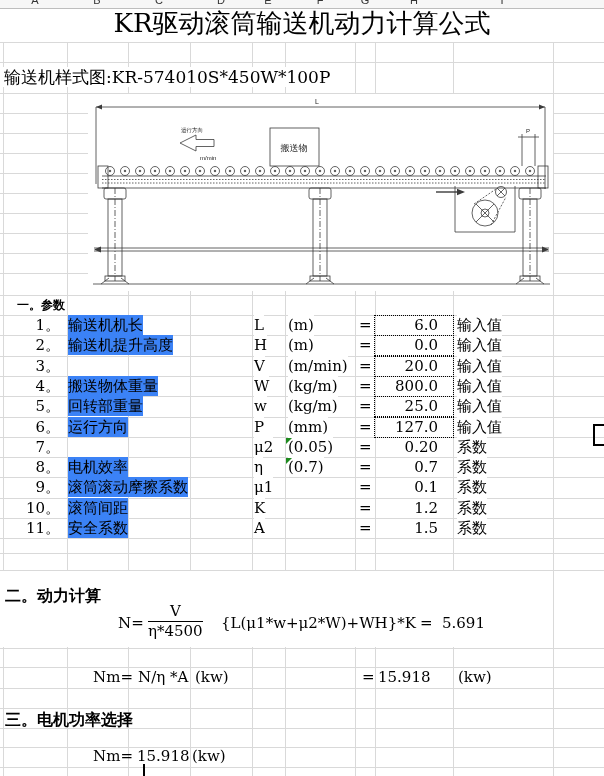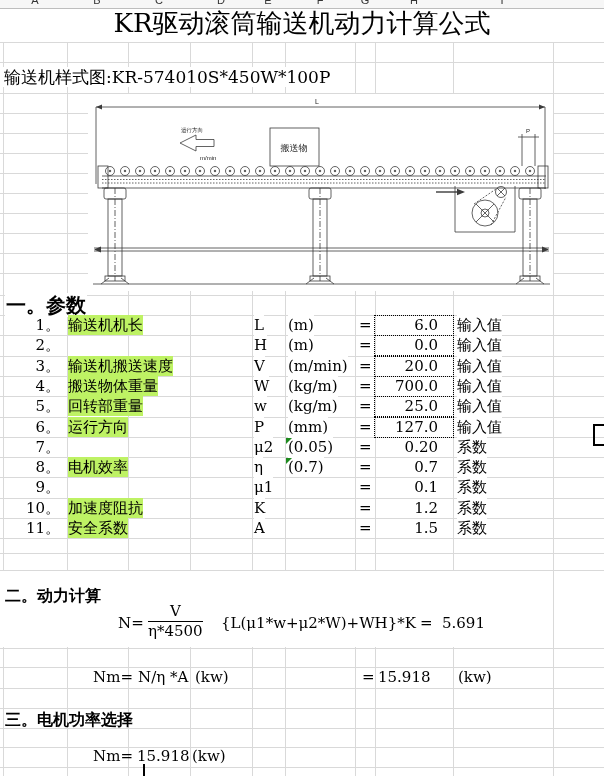--- a/index.html
+++ b/index.html
@@ -17,21 +17,21 @@
   
   #colheads{position:absolute;left:0;top:0;width:604px;height:8px;overflow:hidden;z-index:4;background:#f6f6f6;border-bottom:1px solid #bdbdbd;}
   .colhead{position:absolute;top:-6px;transform:translateX(-50%);font:11px "Liberation Sans",sans-serif;color:#333;}
   
   #title{position:absolute;left:0;top:6px;width:604px;text-align:center;font-size:26px;z-index:3;background:#fff;}
   #styleline{position:absolute;left:3px;top:66px;font-size:17px;z-index:3;}
   
   .prow{position:absolute;left:0;width:604px;height:20px;z-index:3;}
   .prow span{position:absolute;line-height:20px;font-size:15px;white-space:nowrap;}
   .c-no{left:3px;width:57px;text-align:right;}
-  .c-name{left:68px;background:#bef264;}
+  .c-name{left:68px;background:#3b82f6;}
   .c-sym{left:254px;background:#fff;}
   .c-unit{left:288px;background:#fff;}
   .c-eq{left:359px;}
   .c-val{left:364px;width:74px;text-align:right;}
   .c-kind{left:457px;background:#fff;}
   .dotted{position:absolute;left:374px;width:80px;height:21px;border:1px dotted #000;box-sizing:border-box;z-index:2;}
   .notetri{position:absolute;left:286px;width:0;height:0;border-top:6px solid #1d8a1d;border-right:6px solid transparent;z-index:4;}
   
   .frac{position:absolute;z-index:3;text-align:center;font-size:15px;}
   .frac .num{display:block;border-bottom:1px solid #000;padding:0 10px 1px 10px;line-height:17px;}
@@ -239,60 +239,60 @@
 
     <line x1="5" y1="190" x2="462" y2="190"></line>
   </g>
   <text x="229" y="10" font-size="7" text-anchor="middle">L</text>
   <text x="440" y="39" font-size="6" text-anchor="middle">P</text>
   <text x="93" y="38" font-size="5.5">运行方向</text>
   <text x="112" y="66" font-size="6">m/min</text>
   <text x="206" y="57" font-size="9" text-anchor="middle">搬送物</text>
 </svg>
 
-<div class="txt bold" style="left:5px;top:295px;font-size:20px;text-align:center;"><span class="wbg">一。参数</span></div>
+<div class="txt bold" style="left:16px;top:295px;font-size:12px;text-align:center;"><span class="wbg">一。参数</span></div>
 
 <div id="param-rows">
     <div class="dotted" style="top: 315px;"></div>
     <div class="prow" style="top: 315px;">
       <span class="c-no">1。</span>
       <span class="c-name">输送机机长</span>
       <span class="c-sym">L</span>
       <span class="c-unit">(m)</span>
       <span class="c-eq">=</span>
       <span class="c-val">6.0</span>
       <span class="c-kind">输入值</span>
     </div>
     <div class="dotted" style="top: 335px;"></div>
     <div class="prow" style="top: 335px;">
       <span class="c-no">2。</span>
+      <span class="c-name">输送机提升高度</span>
       <span class="c-sym">H</span>
       <span class="c-unit">(m)</span>
       <span class="c-eq">=</span>
       <span class="c-val">0.0</span>
       <span class="c-kind">输入值</span>
     </div>
     <div class="dotted" style="top: 356px;"></div>
     <div class="prow" style="top: 356px;">
       <span class="c-no">3。</span>
-      <span class="c-name">输送机搬送速度</span>
       <span class="c-sym">V</span>
       <span class="c-unit">(m/min)</span>
       <span class="c-eq">=</span>
       <span class="c-val">20.0</span>
       <span class="c-kind">输入值</span>
     </div>
     <div class="dotted" style="top: 376px;"></div>
     <div class="prow" style="top: 376px;">
       <span class="c-no">4。</span>
       <span class="c-name">搬送物体重量</span>
       <span class="c-sym">W</span>
       <span class="c-unit">(kg/m)</span>
       <span class="c-eq">=</span>
-      <span class="c-val">700.0</span>
+      <span class="c-val">800.0</span>
       <span class="c-kind">输入值</span>
     </div>
     <div class="dotted" style="top: 396px;"></div>
     <div class="prow" style="top: 396px;">
       <span class="c-no">5。</span>
       <span class="c-name">回转部重量</span>
       <span class="c-sym">w</span>
       <span class="c-unit">(kg/m)</span>
       <span class="c-eq">=</span>
       <span class="c-val">25.0</span>
@@ -322,29 +322,30 @@
       <span class="c-no">8。</span>
       <span class="c-name">电机效率</span>
       <span class="c-sym">η</span>
       <span class="c-unit">(0.7)</span>
       <span class="c-eq">=</span>
       <span class="c-val">0.7</span>
       <span class="c-kind">系数</span>
     </div>
     <div class="prow" style="top: 477px;">
       <span class="c-no">9。</span>
+      <span class="c-name">滚筒滚动摩擦系数</span>
       <span class="c-sym">μ1</span>
       <span class="c-unit"></span>
       <span class="c-eq">=</span>
       <span class="c-val">0.1</span>
       <span class="c-kind">系数</span>
     </div>
     <div class="prow" style="top: 498px;">
       <span class="c-no">10。</span>
-      <span class="c-name">加速度阻抗</span>
+      <span class="c-name">滚筒间距</span>
       <span class="c-sym">K</span>
       <span class="c-unit"></span>
       <span class="c-eq">=</span>
       <span class="c-val">1.2</span>
       <span class="c-kind">系数</span>
     </div>
     <div class="prow" style="top: 518px;">
       <span class="c-no">11。</span>
       <span class="c-name">安全系数</span>
       <span class="c-sym">A</span>

